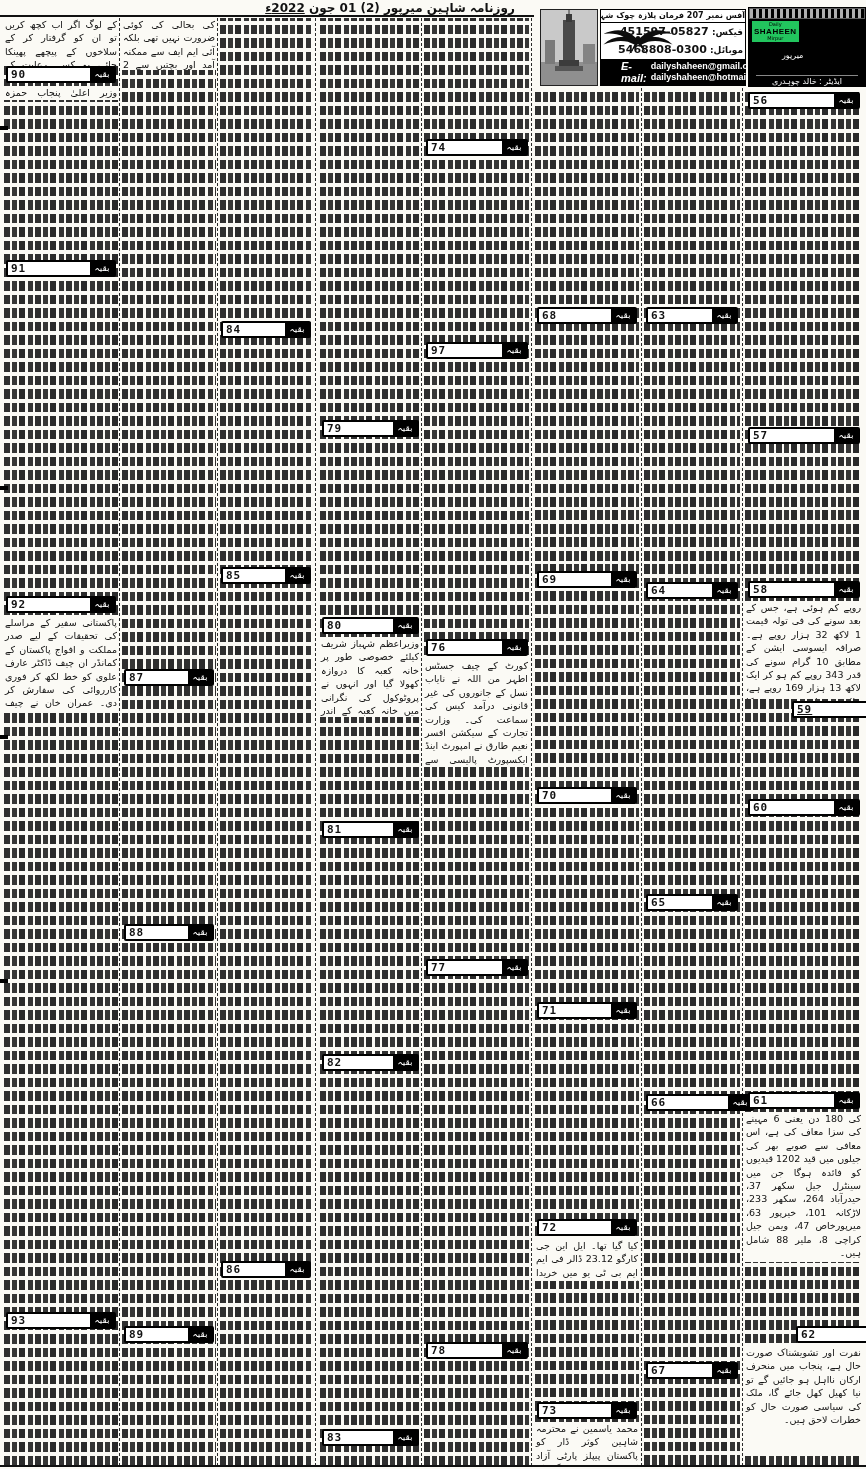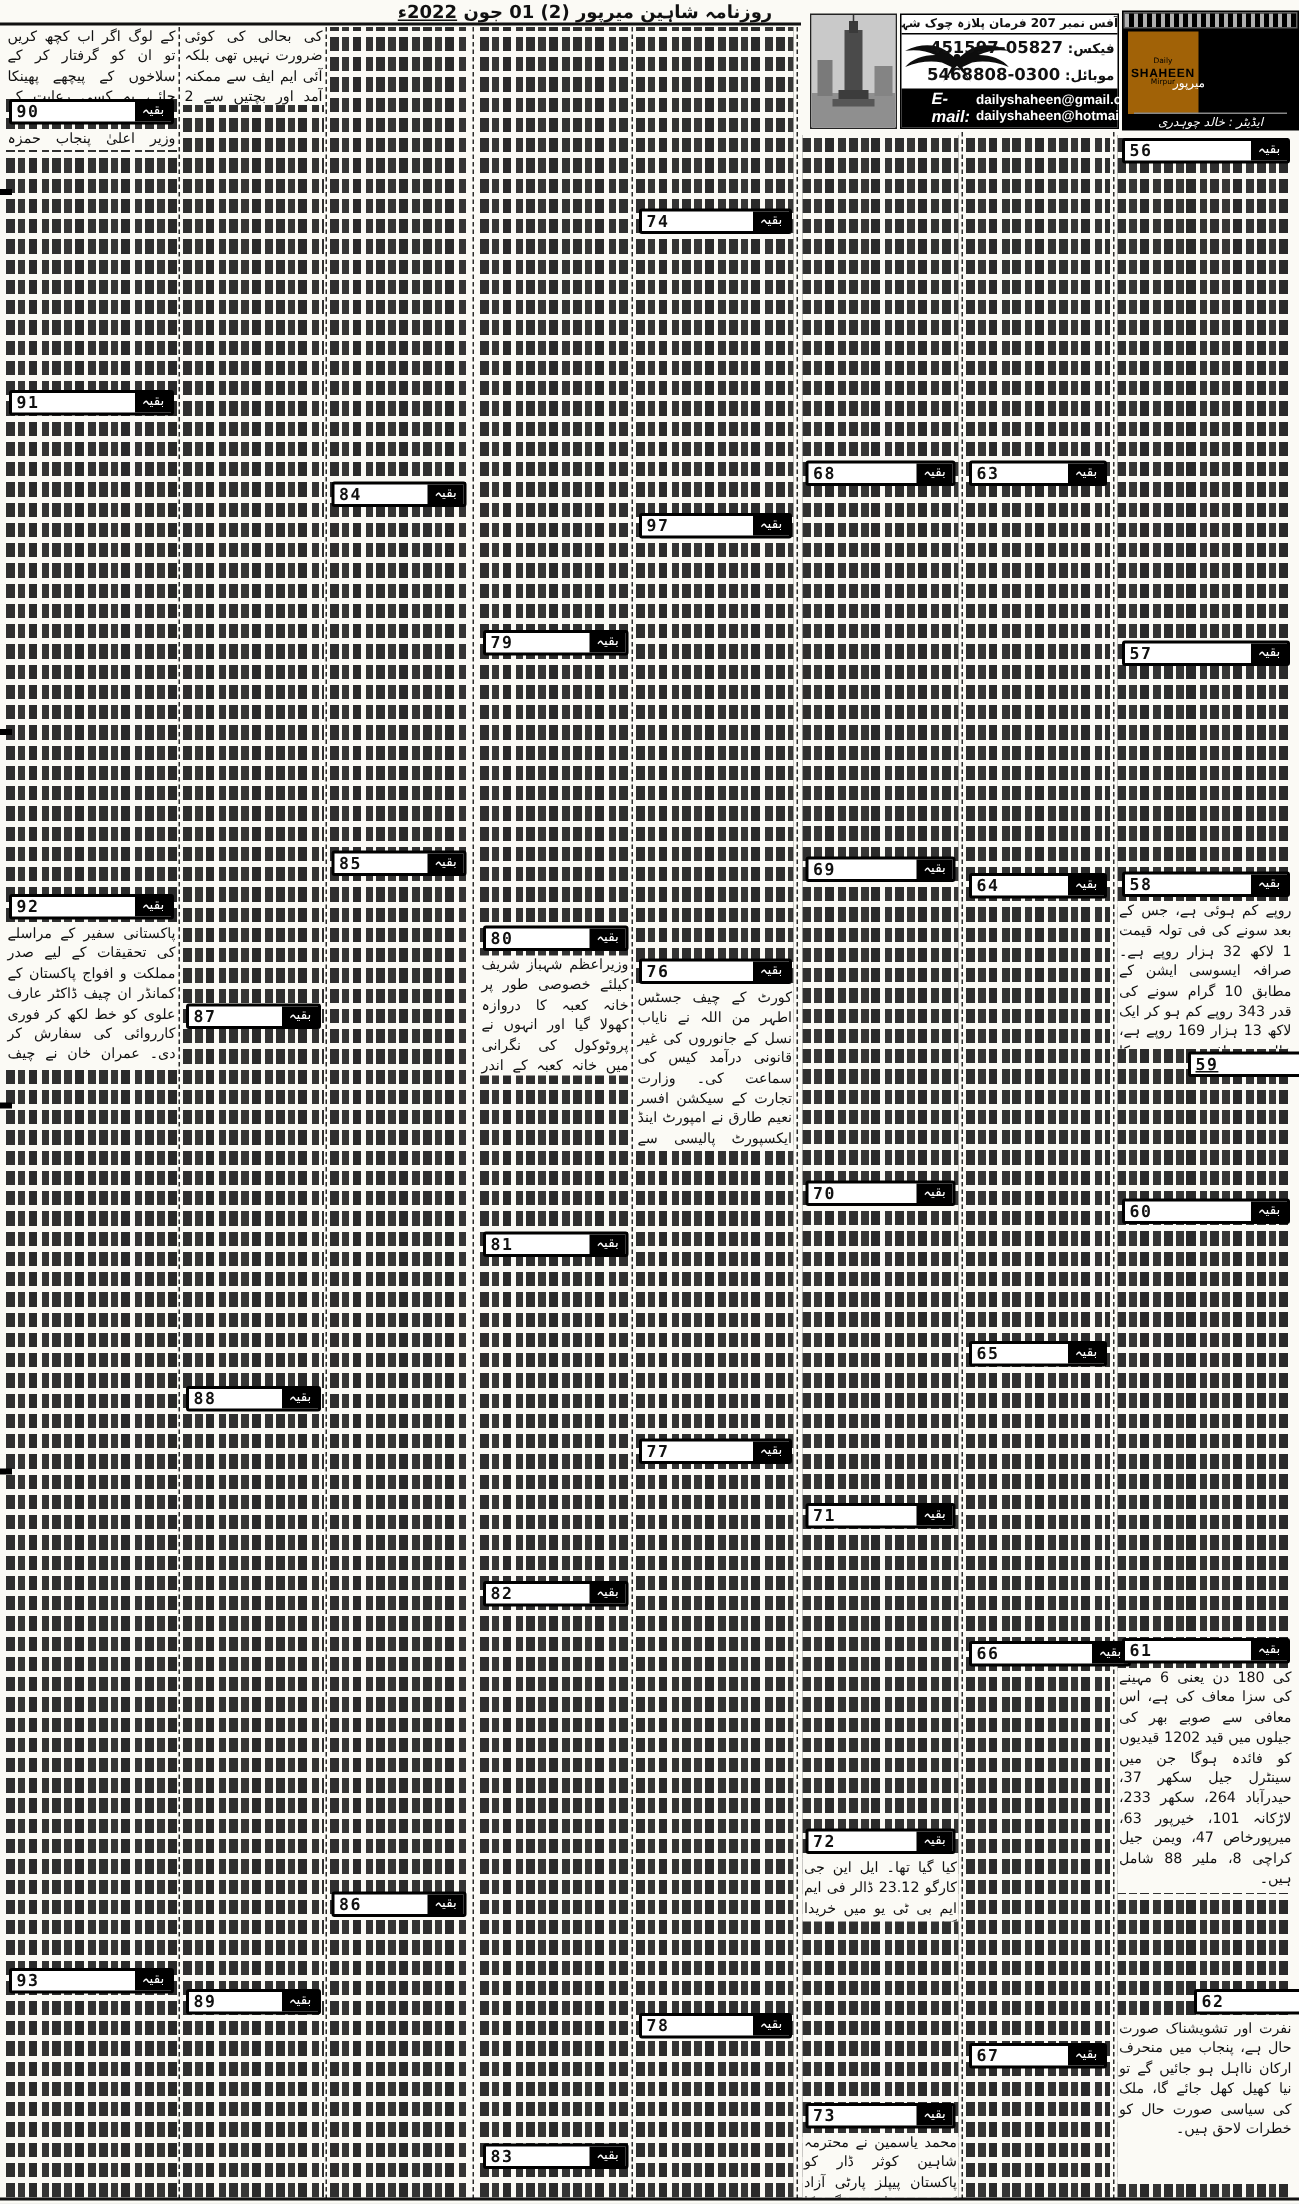--- a/index.html
+++ b/index.html
@@ -41,28 +41,28 @@
   .mast-mid .eagle{position:absolute;left:1px;top:14px;width:72px;height:34px;}
   .phone-line{position:absolute;right:2px;direction:rtl;font-size:9px;font-weight:bold;white-space:nowrap;}
   .phone-line .no{font-size:11px;letter-spacing:.5px;}
   .email-bar{position:absolute;left:0;right:0;bottom:0;height:26px;background:#000;color:#fff;
      display:flex;align-items:center;padding:0 20px;box-sizing:border-box;}
   .email-bar .lbl{font:italic bold 11px "Liberation Sans",sans-serif;margin-right:4px;}
   .email-bar .addrs{font:bold 9px "Liberation Sans",sans-serif;line-height:11px;}
   .mast-logo{position:absolute;left:748px;top:7px;width:118px;height:80px;background:#000;color:#fff;}
   .mast-logo .strip{position:absolute;top:1px;left:1px;right:1px;height:9px;border:1px solid #777;
      background:repeating-linear-gradient(90deg,#ddd 0 3px,#000 3px 6px);opacity:.8;}
-  .badge{position:absolute;left:4px;top:14px;background:#a16207;color:#000;text-align:center;
-     padding:18px 2px;line-height:1;}
+  .badge{position:absolute;left:4px;top:14px;background:#22c55e;color:#000;text-align:center;
+     padding:1px 2px;line-height:1;}
   .badge .sm{font-size:5px;display:block;}
   .badge .big{font:bold 8px "Liberation Sans",sans-serif;display:block;letter-spacing:.5px;}
   .logo-ur{position:absolute;right:6px;top:8px;font-size:38px;font-weight:bold;direction:rtl;line-height:56px;}
   .logo-city{position:absolute;left:34px;top:44px;font-size:8px;direction:rtl;}
   .editor-line{position:absolute;bottom:1px;left:8px;right:8px;font-size:8px;direction:rtl;
-     text-align:center;border-top:1px solid #888;padding-top:1px;font-style:italic;}
+     text-align:center;border-top:1px solid #888;padding-top:1px;}
 </style>
 </head>
 <body>
 
 <div id="page">
 
   <div class="title-line"><span>روزنامہ شاہین میرپور (2) 01 جون</span> <span class="yr">2022ء</span></div>
   <div class="top-rule"></div>
 
   <div class="mast-photo">

